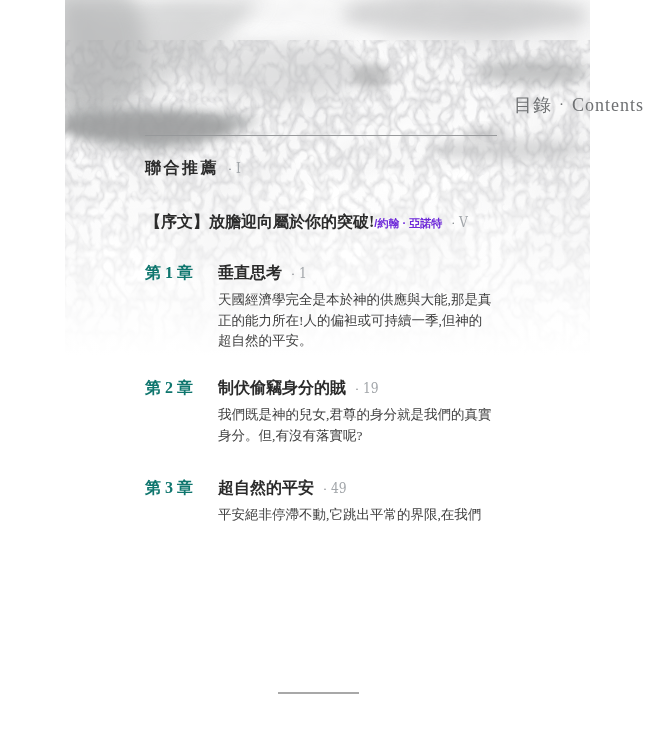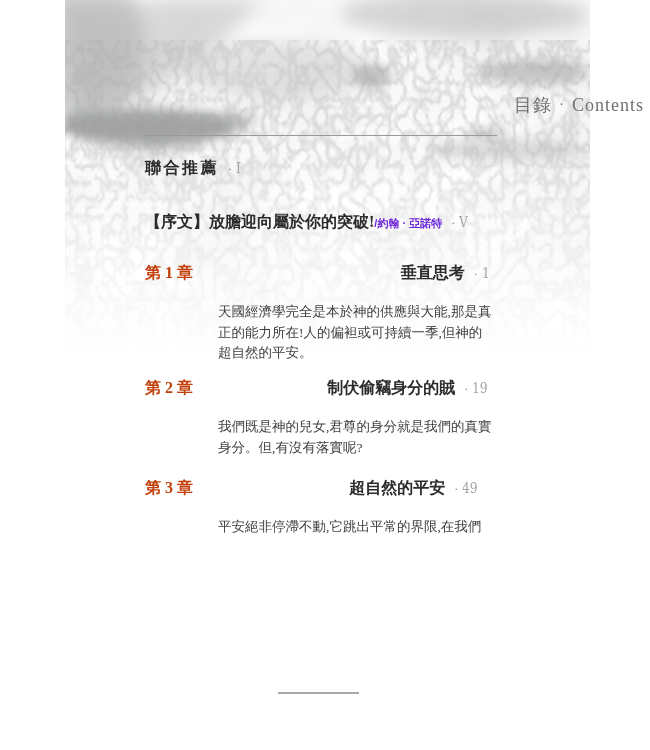--- a/index.html
+++ b/index.html
@@ -26,24 +26,24 @@
              font-size:11px;font-weight:bold;color:#6d28d9;}
 
   .dot{color:#7e8286;font-size:12px;margin:0 4px 0 9px;font-weight:normal;}
   .pnum{font-family:"DejaVu Serif",serif;font-size:15px;color:#a2a6aa;
         font-weight:normal;display:inline-block;transform:scaleX(.82);
         transform-origin:0 70%;}
 
   .chapter{position:absolute;left:145px;display:flex;}
   .ch1{top:265px;} .ch2{top:380px;} .ch3{top:480px;}
   .ch-label{flex:0 0 73px;width:73px;font-size:16px;font-weight:bold;
-            line-height:1;color:#c2410c;}
-  .ch-title-line{line-height:1;white-space:nowrap;text-align:right;}
+            line-height:1;color:#0f766e;}
+  .ch-title-line{line-height:1;white-space:nowrap;}
   .ch-title{font-size:16px;font-weight:bold;color:#2b2b2b;}
-  .ch-desc{margin-top:21px;font-size:13.5px;line-height:20.5px;color:#3e3e3e;}
+  .ch-desc{margin-top:9px;font-size:13.5px;line-height:20.5px;color:#3e3e3e;}
   .desc-line{white-space:nowrap;}
 
   .bottom-rule{position:absolute;left:278px;top:692px;width:81px;height:1.5px;
                background:#a8a8a8;}
 </style>
 </head>
 <body>
 
 <div class="page">
 

